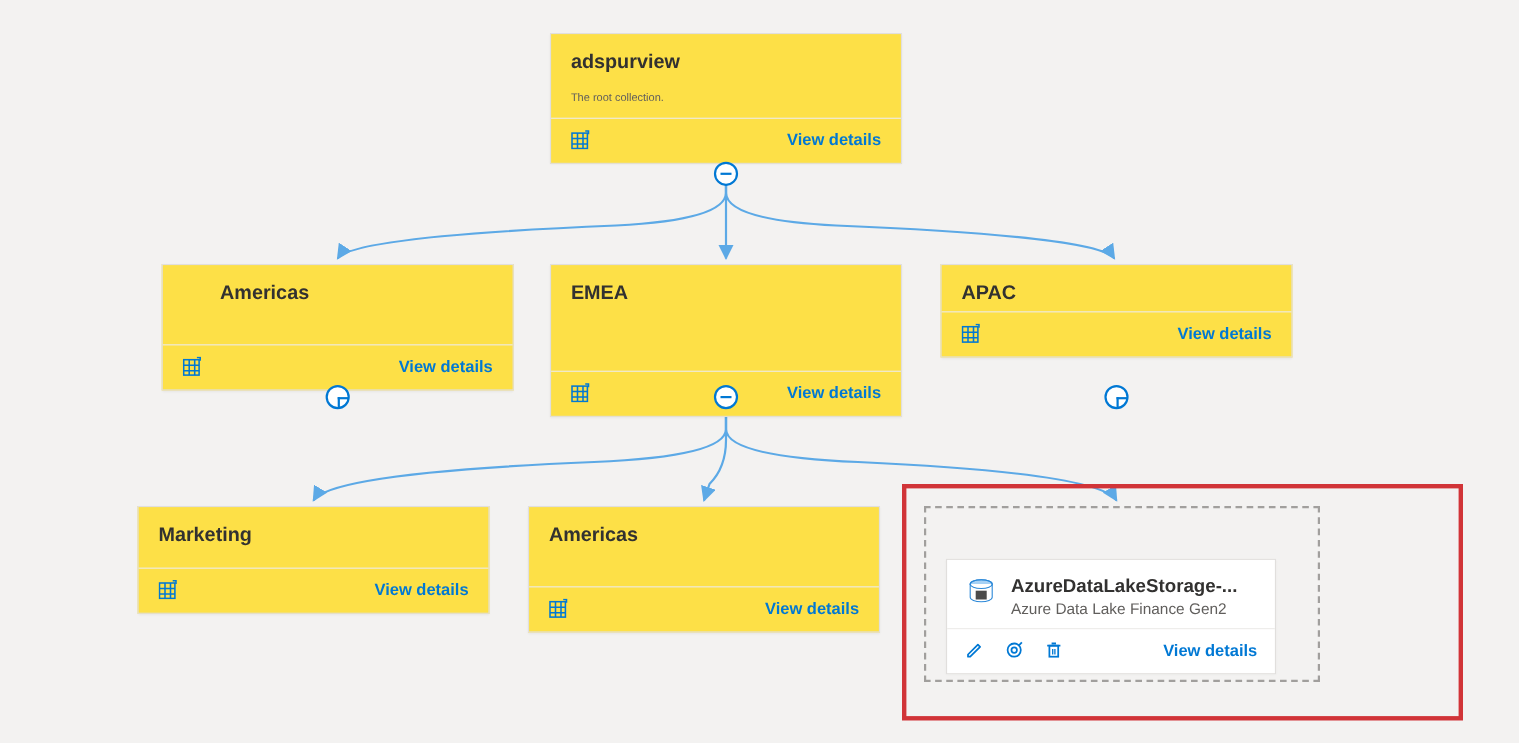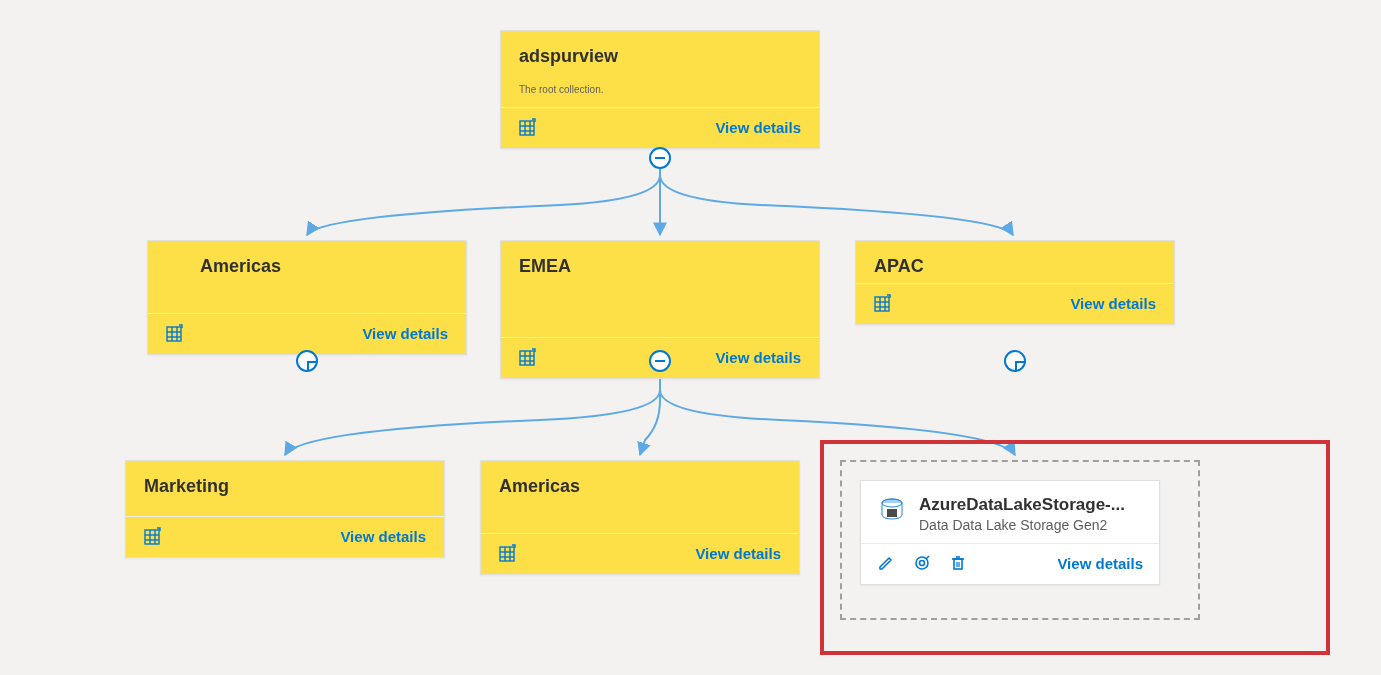--- a/index.html
+++ b/index.html
@@ -298,33 +298,33 @@
           <path d="M13 1 l3 0 l0 3" fill="none" stroke="#0078d4" stroke-width="1.4"></path>
         </svg>
     </span>
     <span class="view-details">View details</span>
   </div>
 </div>
 
 <div class="highlight-box" style="left:820px; top:440px; width:510px; height:215px;"></div>
 <div class="dashed-box" style="left:840px; top:460px; width:360px; height:160px;"></div>
 
-<div class="source-card" style="left:860px; top:480px;">
+<div class="source-card" style="left:860px; top:508px;">
   <div class="top">
     <span class="icon-box">
       <svg width="30" height="30" viewBox="0 0 30 30">
         <ellipse cx="15" cy="8" rx="10" ry="4" fill="#a6d1f5" stroke="#2b88d8" stroke-width="1"></ellipse>
         <path d="M5 8 v12 a10 4 0 0 0 20 0 V8" fill="#ffffff" stroke="#2b88d8" stroke-width="1"></path>
         <ellipse cx="15" cy="8" rx="10" ry="4" fill="none" stroke="#2b88d8" stroke-width="1"></ellipse>
         <rect x="10" y="14" width="10" height="8" fill="#4b4b4b"></rect>
       </svg>
     </span>
     <div class="titles">
       <div class="s-title">AzureDataLakeStorage-...</div>
-      <div class="s-sub">Data Data Lake Storage Gen2</div>
+      <div class="s-sub">Azure Data Lake Finance Gen2</div>
     </div>
   </div>
   <div class="bottom">
     <div class="action-icons">
       <span>
         <svg width="18" height="18" viewBox="0 0 18 18">
             <path d="M3 13 L12 4 L14 6 L5 15 L3 15 Z" fill="none" stroke="#0078d4" stroke-width="1.6" stroke-linejoin="round"></path>
           </svg>
       </span>
       <span>

